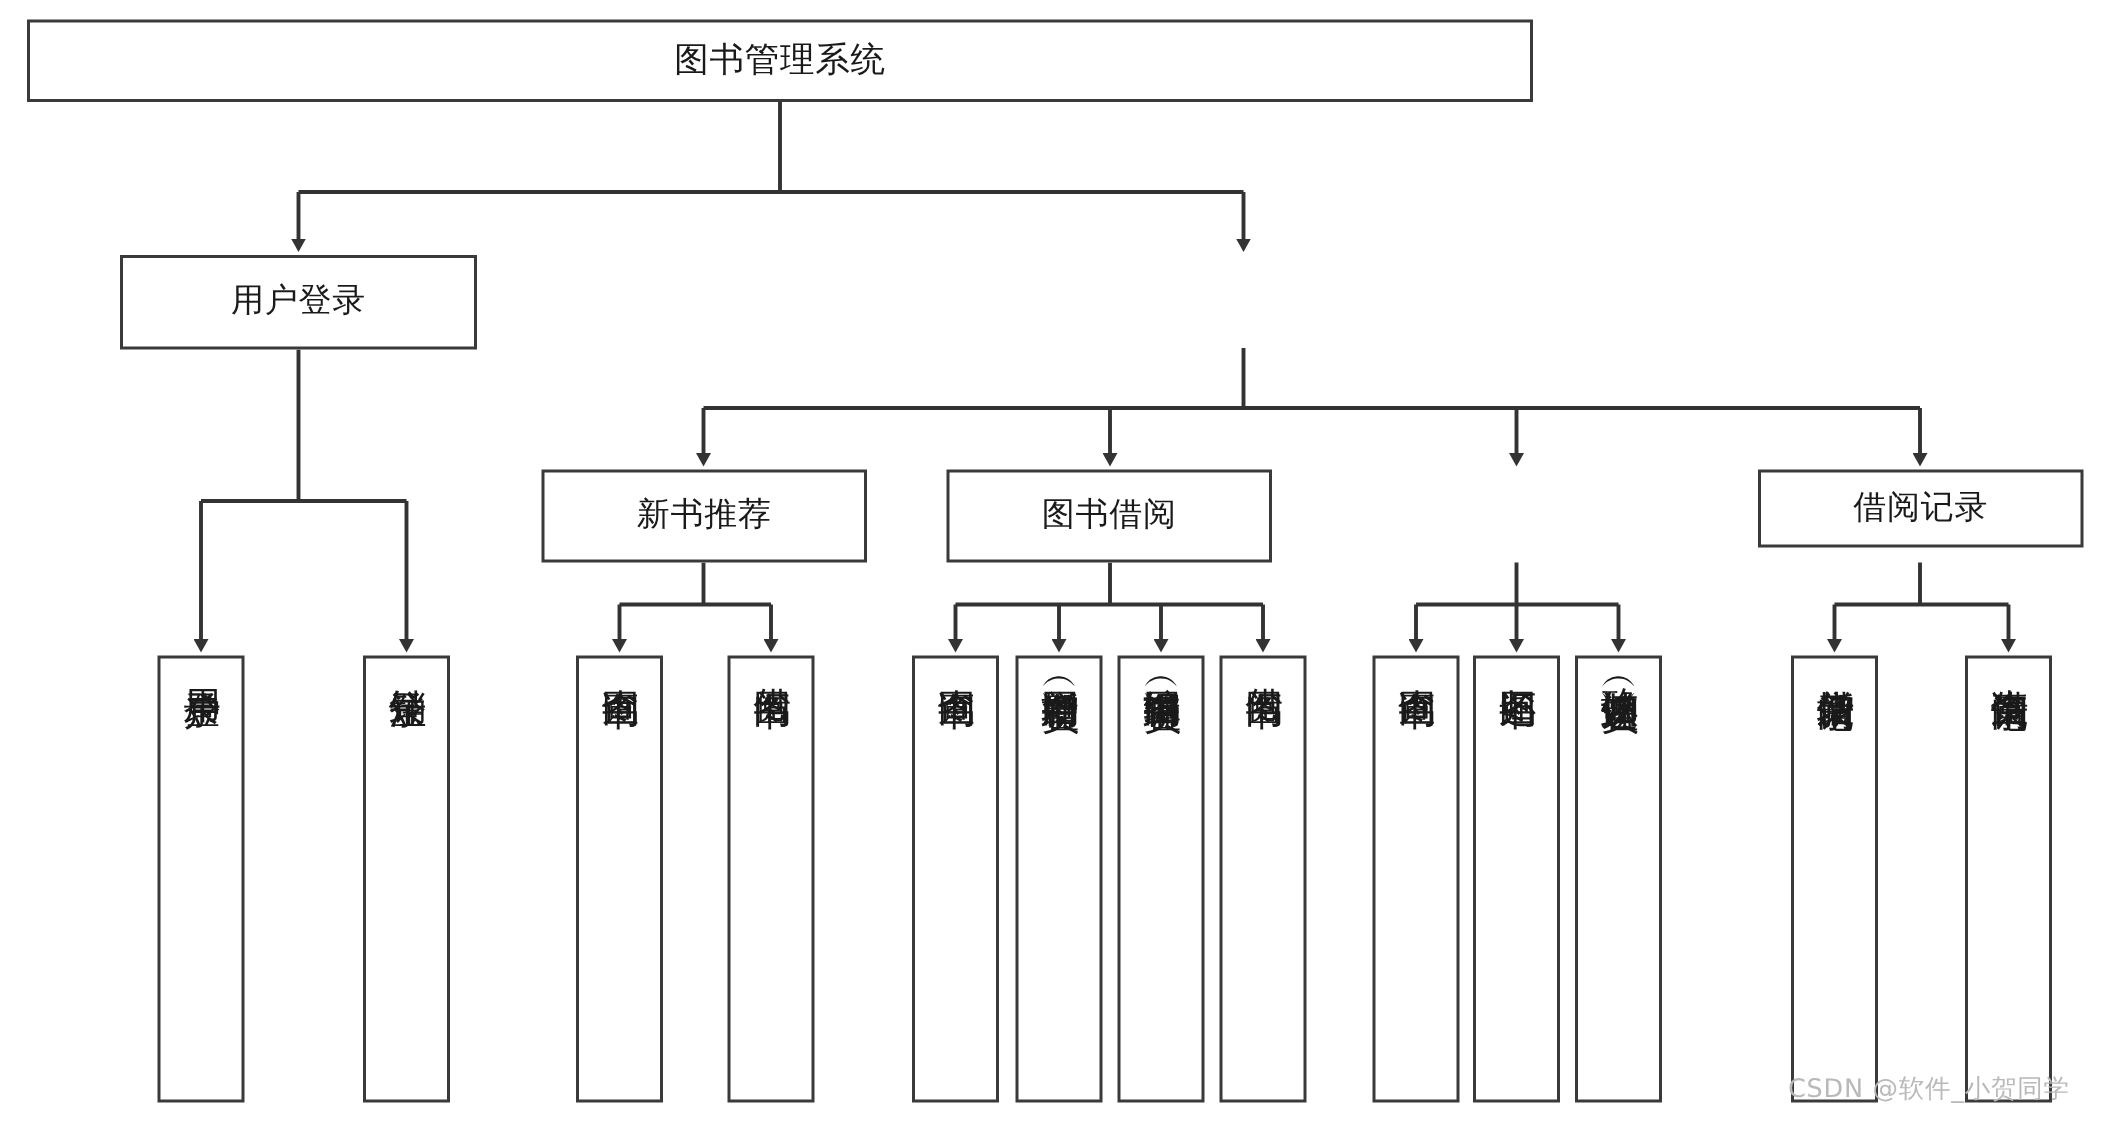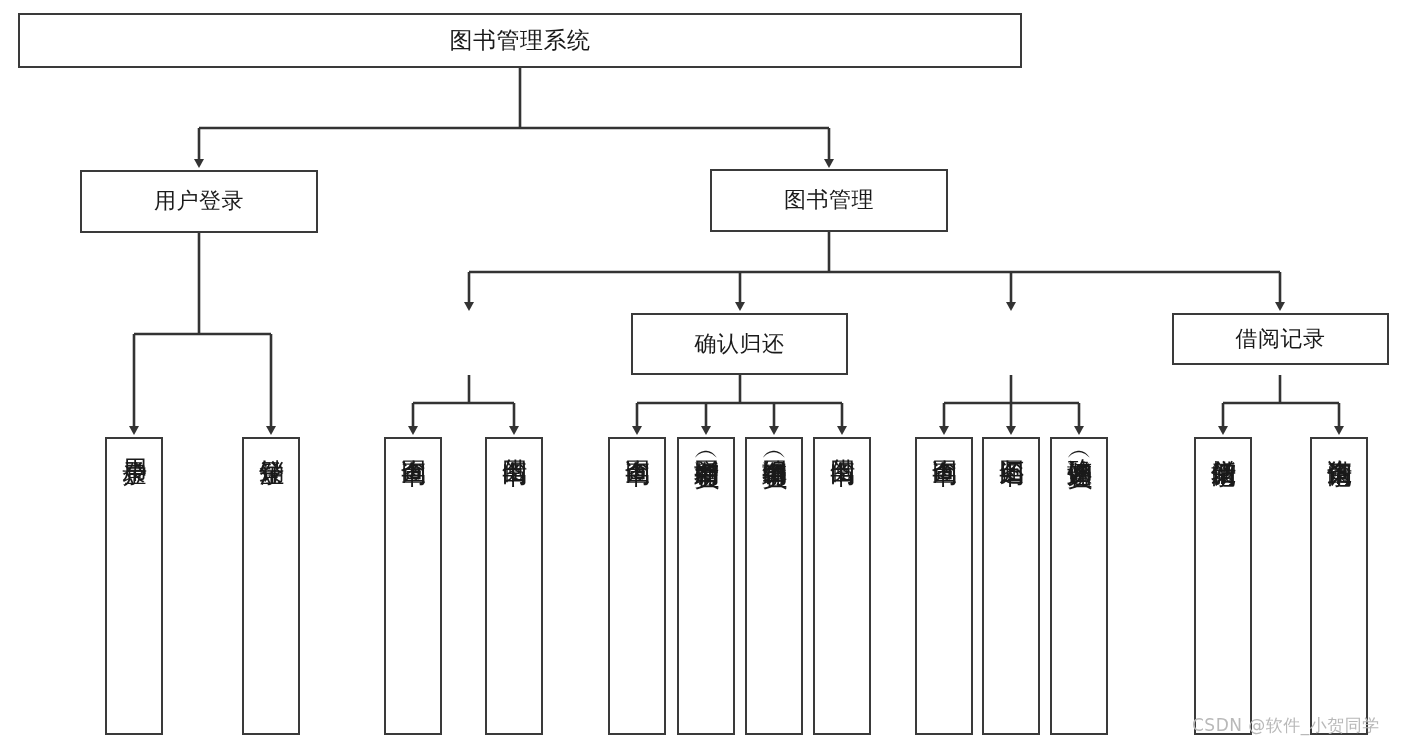--- a/index.html
+++ b/index.html
@@ -128,26 +128,26 @@
     </g>
   </svg>
 
   <div class="node horiz root" style="left:18px; top:13px; width:1004px; height:55px;">
     <span class="label">图书管理系统</span>
   </div>
 
   <div class="node horiz" style="left:80px; top:170px; width:238px; height:63px;">
     <span class="label">用户登录</span>
   </div>
-  <div class="node horiz" style="left:710px; top:169px; width:238px; height:63px;">
-    <span class="label">图书管理</span>
+
+  <div class="node horiz" style="left:361px; top:313px; width:217px; height:62px;">
+    <span class="label">新书推荐</span>
   </div>
-
   <div class="node horiz" style="left:631px; top:313px; width:217px; height:62px;">
-    <span class="label">确认归还</span>
+    <span class="label">图书借阅</span>
   </div>
   <div class="node horiz" style="left:1172px; top:313px; width:217px; height:52px;">
     <span class="label">借阅记录</span>
   </div>
 
   <div class="node vert" style="left:105px; top:437px; width:58px; height:298px;">
     <span class="label">用户登录</span>
   </div>
   <div class="node vert" style="left:242px; top:437px; width:58px; height:298px;">
     <span class="label">注销登录</span>

